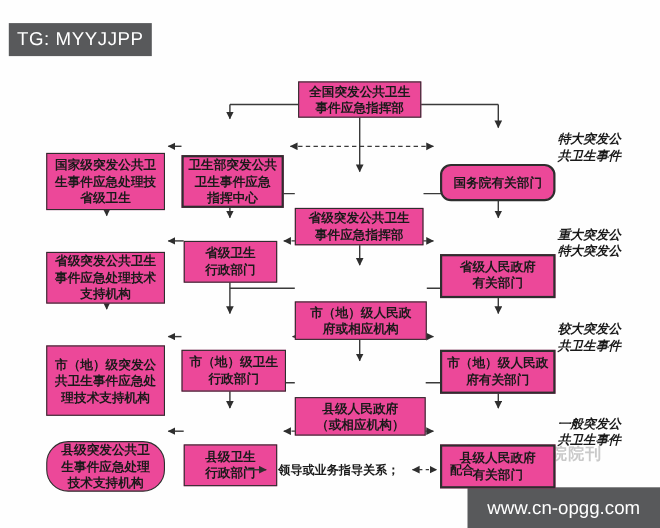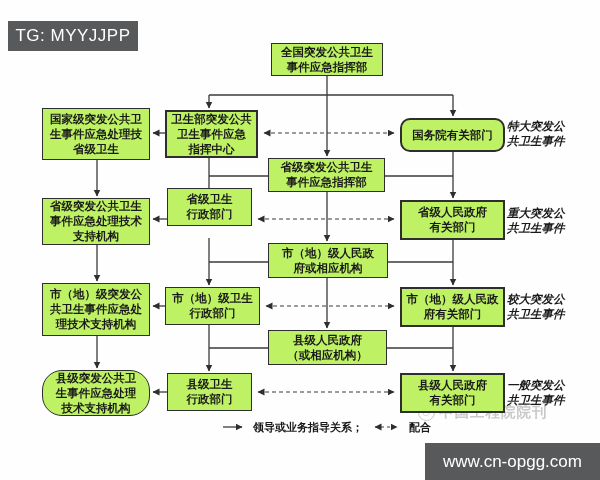--- a/index.html
+++ b/index.html
@@ -12,24 +12,24 @@
     color:#fff;display:flex;align-items:center;justify-content:center;
     font-family:"Liberation Sans","DejaVu Sans",sans-serif;font-size:17px;letter-spacing:.5px;margin-top:13px;
   }
   .footerbar{
     position:absolute;left:425px;top:443px;width:175px;height:37px;background:#58595b;
     color:#fff;display:flex;align-items:center;justify-content:center;
     font-family:"Liberation Sans","DejaVu Sans",sans-serif;font-size:17px;
   }
   svg.wires{position:absolute;left:0;top:0;pointer-events:none;}
   .node{
-    position:absolute;background:#bef264;border:1.6px solid #2e2e2e;
+    position:absolute;background:#ec4899;border:1.6px solid #2e2e2e;
     display:flex;align-items:center;justify-content:center;text-align:center;
     font-size:11.5px;font-weight:bold;color:#1a1a1a;line-height:15px;
-    white-space:pre-line;box-sizing:border-box;z-index:2;
+    white-space:pre-line;box-sizing:border-box;z-index:2;margin-top:31px;
   }
   .node.thick{border-width:2.2px;}
   .sev{
     position:absolute;font-size:11.5px;font-weight:bold;color:#1a1a1a;
     line-height:15px;white-space:pre-line;z-index:2;text-align:right;font-style:italic;
   }
   .legend{
     position:absolute;left:222px;top:419px;height:16px;display:flex;align-items:center;
     gap:5px;font-size:11px;font-weight:bold;color:#1a1a1a;z-index:2;
   }
@@ -122,21 +122,21 @@
 
   <div class="node" style="left:167px;top:188px;width:85px;height:38px;">省级卫生
 行政部门</div>
 
   <div class="node thick" style="left:400px;top:200px;width:105px;height:40px;font-family:Liberation Serif, serif;">省级人民政府
 有关部门</div>
 
   <div class="node" style="left:268px;top:243px;width:120px;height:35px;">市（地）级人民政
 府或相应机构</div>
 
-  <div class="node" style="left:42px;top:283px;width:108px;height:53px;">市（地）级突发公
+  <div class="node" style="left:42px;top:283px;width:108px;height:64px;">市（地）级突发公
 共卫生事件应急处
 理技术支持机构</div>
 
   <div class="node" style="left:165px;top:287px;width:95px;height:38px;">市（地）级卫生
 行政部门</div>
 
   <div class="node thick" style="left:400px;top:287px;width:105px;height:40px;">市（地）级人民政
 府有关部门</div>
 
   <div class="node" style="left:268px;top:330px;width:119px;height:35px;">县级人民政府
@@ -148,21 +148,21 @@
 
   <div class="node" style="left:167px;top:373px;width:85px;height:38px;">县级卫生
 行政部门</div>
 
   <div class="node thick" style="left:400px;top:373px;width:105px;height:40px;">县级人民政府
 有关部门</div>
 
   <div class="sev" style="left:507px;top:119px;">特大突发公
 共卫生事件</div>
   <div class="sev" style="left:507px;top:206px;">重大突发公
-共卫生事件</div>
+特大突发公</div>
   <div class="sev" style="left:507px;top:292px;">较大突发公
 共卫生事件</div>
   <div class="sev" style="left:507px;top:378px;">一般突发公
 共卫生事件</div>
 
   <div class="legend">
     <svg width="26" height="10" viewBox="0 0 26 10">
       <defs>
         <marker id="larr" markerWidth="8" markerHeight="8" refX="6.5" refY="3.5" orient="auto-start-reverse" markerUnits="userSpaceOnUse">
           <path d="M0,0 L7,3.5 L0,7 Z" fill="#2e2e2e"></path>

